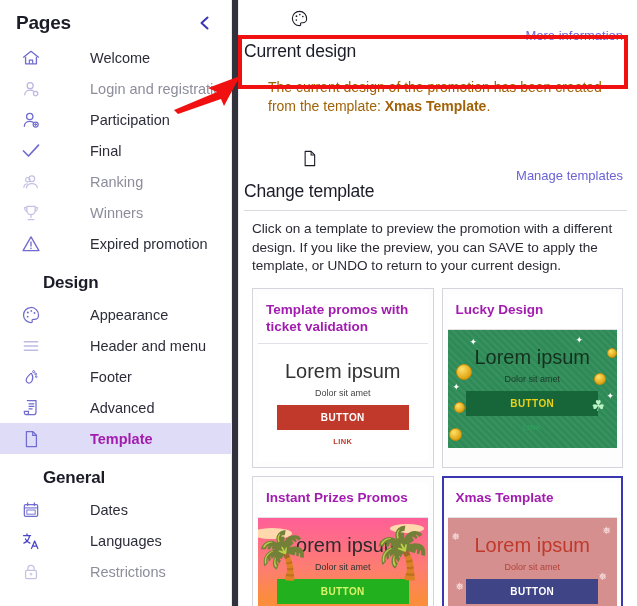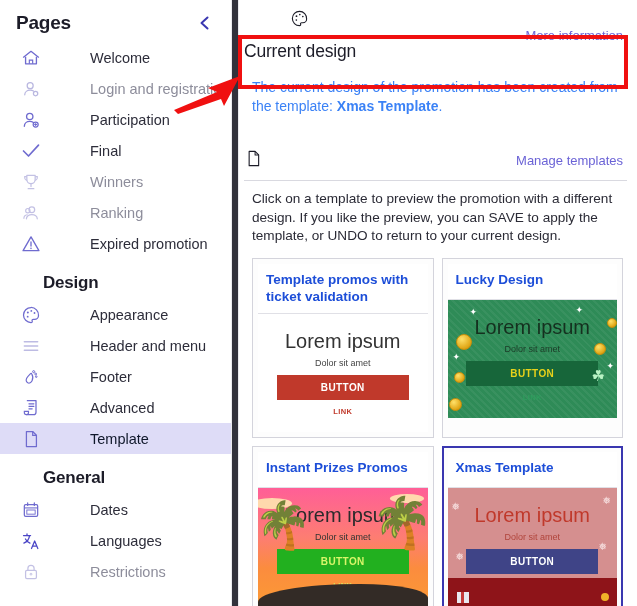--- a/index.html
+++ b/index.html
@@ -37,21 +37,21 @@
   .nav-item {
     display: flex; align-items: center; gap: 12px;
     padding: 6px 16px 6px 20px;
     height: 31px;
     cursor: pointer;
   }
   .nav-item .nav-ico { width: 22px; height: 22px; flex: 0 0 22px; display:flex; align-items:center; justify-content:center; }
   .nav-label { font-size: 14.5px; color: #2d2d3a; white-space: nowrap; margin-left: 36px; }
   .nav-item.muted .nav-label { color: #8d8d9b; }
   .nav-item.active { background: #dedcf7; }
-  .nav-item.active .nav-label { color: #0f172a; font-weight: normal; }
+  .nav-item.active .nav-label { color: #a21caf; font-weight: bold; }
 
   
   .vscroll {
     position: absolute; left: 232px; top: 0;
     width: 6px; height: 606px; background: #32323c; z-index: 40;
   }
   .vscroll-track {
     position: absolute; left: 231px; top: 0; width: 8px; height: 606px;
     background: #e9e9ee; z-index: 39;
   }
@@ -67,22 +67,23 @@
     padding: 9px 4px 8px 0px;
   }
   .panel-head-left { display: flex; align-items: center; gap: 9px; flex-direction: column; }
   .panel-head-title { font-size: 17.5px; color: #1c1c28; letter-spacing: -0.2px; }
   .panel-head-link {
     font-size: 13px; color: #6b63d6; cursor: pointer;
   }
   .panel-head.bordered { border-bottom: 1px solid #d9d9e0; }
 
   .body-text {
-    font-size: 14px; line-height: 19px; color: #3b82f6;
+    font-size: 14px; line-height: 19px; color: #a16207;
     padding: 8px 6px 8px 8px;
+    margin-left: 16px;
   }
   .body-text b { font-weight: bold; }
 
   .section-change { margin-top: 16px; }
 
   .info-text {
     font-size: 13.6px; line-height: 18.5px; color: #2b2b36;
     padding: 9px 10px 10px 8px;
   }
 
@@ -94,21 +95,21 @@
     padding: 2px 4px 0 8px;
   }
   .tpl-card {
     background: #fdfdfd;
     border: 1px solid #d4d4dc;
     padding: 5px;
     cursor: pointer;
   }
   .tpl-card.selected { border: 2px solid #3a37b0; padding: 4px; }
   .tpl-card-title {
-    font-size: 13.5px; font-weight: bold; color: #1d4ed8;
+    font-size: 13.5px; font-weight: bold; color: #a21caf;
     padding: 7px 8px 8px 8px; line-height: 17px;
     background: #ffffff; border-bottom: 1px solid #e0e0e6;
     min-height: 36px;
   }
   .tpl-preview {
     position: relative; height: 118px; overflow: hidden;
     background: #ffffff;
   }
   .tpl-preview .pv-inner {
     position: absolute; left: 0; right: 0; top: 0; bottom: 0;
@@ -241,38 +242,38 @@
           <svg width="20" height="20" viewBox="0 0 24 24">
               <path d="M3 12 L9 18 L21 5" fill="none" stroke="#6f6bcf" stroke-width="2" stroke-linecap="round" stroke-linejoin="round"></path>
             </svg>
         </span>
         <span class="nav-label">Final</span>
       </div>
 
       <div class="nav-item muted">
         <span class="nav-ico">
           <svg width="20" height="20" viewBox="0 0 24 24">
-              <path d="M7 4h10v5a5 5 0 0 1-10 0z" fill="none" stroke="#c3c1e4" stroke-width="1.5" stroke-linejoin="round"></path>
-              <path d="M7 5.5H4.5v2A3 3 0 0 0 7.3 10M17 5.5h2.5v2A3 3 0 0 1 16.7 10" fill="none" stroke="#c3c1e4" stroke-width="1.4"></path>
-              <path d="M12 14v3.5M8.6 20h6.8" fill="none" stroke="#c3c1e4" stroke-width="1.5" stroke-linecap="round"></path>
-            </svg>
-        </span>
-        <span class="nav-label">Winners</span>
-      </div>
-
-      <div class="nav-item muted">
-        <span class="nav-ico">
-          <svg width="20" height="20" viewBox="0 0 24 24">
               <circle cx="13" cy="8" r="3.4" fill="none" stroke="#c3c1e4" stroke-width="1.5"></circle>
               <circle cx="8.2" cy="9.2" r="2.6" fill="none" stroke="#c3c1e4" stroke-width="1.4"></circle>
               <path d="M6.5 19c0-3.2 2.9-5.2 6.5-5.2S19.5 15.8 19.5 19" fill="none" stroke="#c3c1e4" stroke-width="1.5" stroke-linecap="round"></path>
               <path d="M3.5 18.4c0-2.3 1.6-3.9 4-4.3" fill="none" stroke="#c3c1e4" stroke-width="1.4" stroke-linecap="round"></path>
             </svg>
         </span>
         <span class="nav-label">Ranking</span>
+      </div>
+
+      <div class="nav-item muted">
+        <span class="nav-ico">
+          <svg width="20" height="20" viewBox="0 0 24 24">
+              <path d="M7 4h10v5a5 5 0 0 1-10 0z" fill="none" stroke="#c3c1e4" stroke-width="1.5" stroke-linejoin="round"></path>
+              <path d="M7 5.5H4.5v2A3 3 0 0 0 7.3 10M17 5.5h2.5v2A3 3 0 0 1 16.7 10" fill="none" stroke="#c3c1e4" stroke-width="1.4"></path>
+              <path d="M12 14v3.5M8.6 20h6.8" fill="none" stroke="#c3c1e4" stroke-width="1.5" stroke-linecap="round"></path>
+            </svg>
+        </span>
+        <span class="nav-label">Winners</span>
       </div>
 
       <div class="nav-item">
         <span class="nav-ico">
           <svg width="20" height="20" viewBox="0 0 24 24">
               <path d="M12 3.5 L21.5 20 H2.5 Z" fill="none" stroke="#6f6bcf" stroke-width="1.6" stroke-linejoin="round"></path>
               <path d="M12 9.5v5" stroke="#6f6bcf" stroke-width="1.6" stroke-linecap="round"></path>
               <circle cx="12" cy="17.2" r="0.95" fill="#6f6bcf"></circle>
             </svg>
         </span>
@@ -405,20 +406,21 @@
 
     <section class="section-change">
       <div class="panel-head bordered">
         <div class="panel-head-left">
           <span>
             <svg width="19" height="19" viewBox="0 0 24 24">
                 <path d="M6.5 3h7.5l4.5 4.5V21H6.5z" fill="none" stroke="#1c1c28" stroke-width="1.4" stroke-linejoin="round"></path>
                 <path d="M14 3v4.7h4.5" fill="none" stroke="#1c1c28" stroke-width="1.3" stroke-linejoin="round"></path>
               </svg>
           </span>
+          <span class="panel-head-title">Change template</span>
         </div>
         <span class="panel-head-link">Manage templates</span>
       </div>
 
       <div class="info-text">Click on a template to preview the promotion with a different design. If you like the preview, you can SAVE to apply the template, or UNDO to return to your current design.</div>
 
       <div class="tpl-grid">
 
         <div class="tpl-card">
           <div class="tpl-card-title">Template promos with ticket validation</div>

